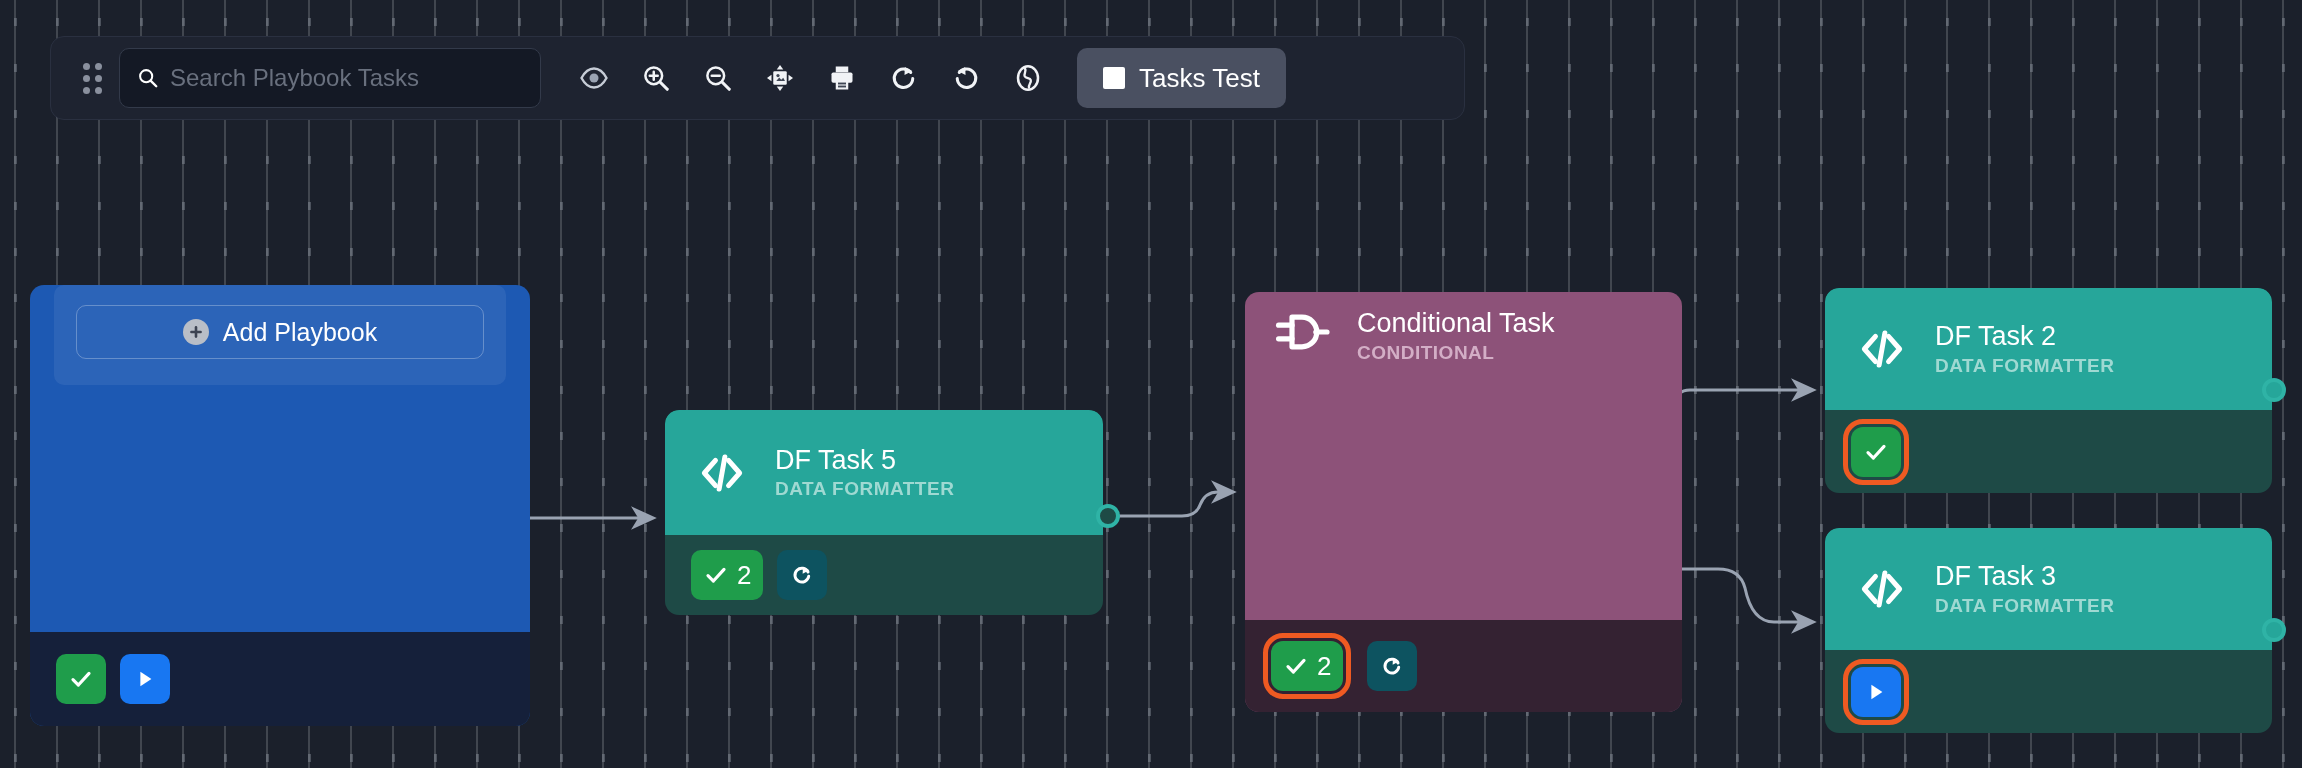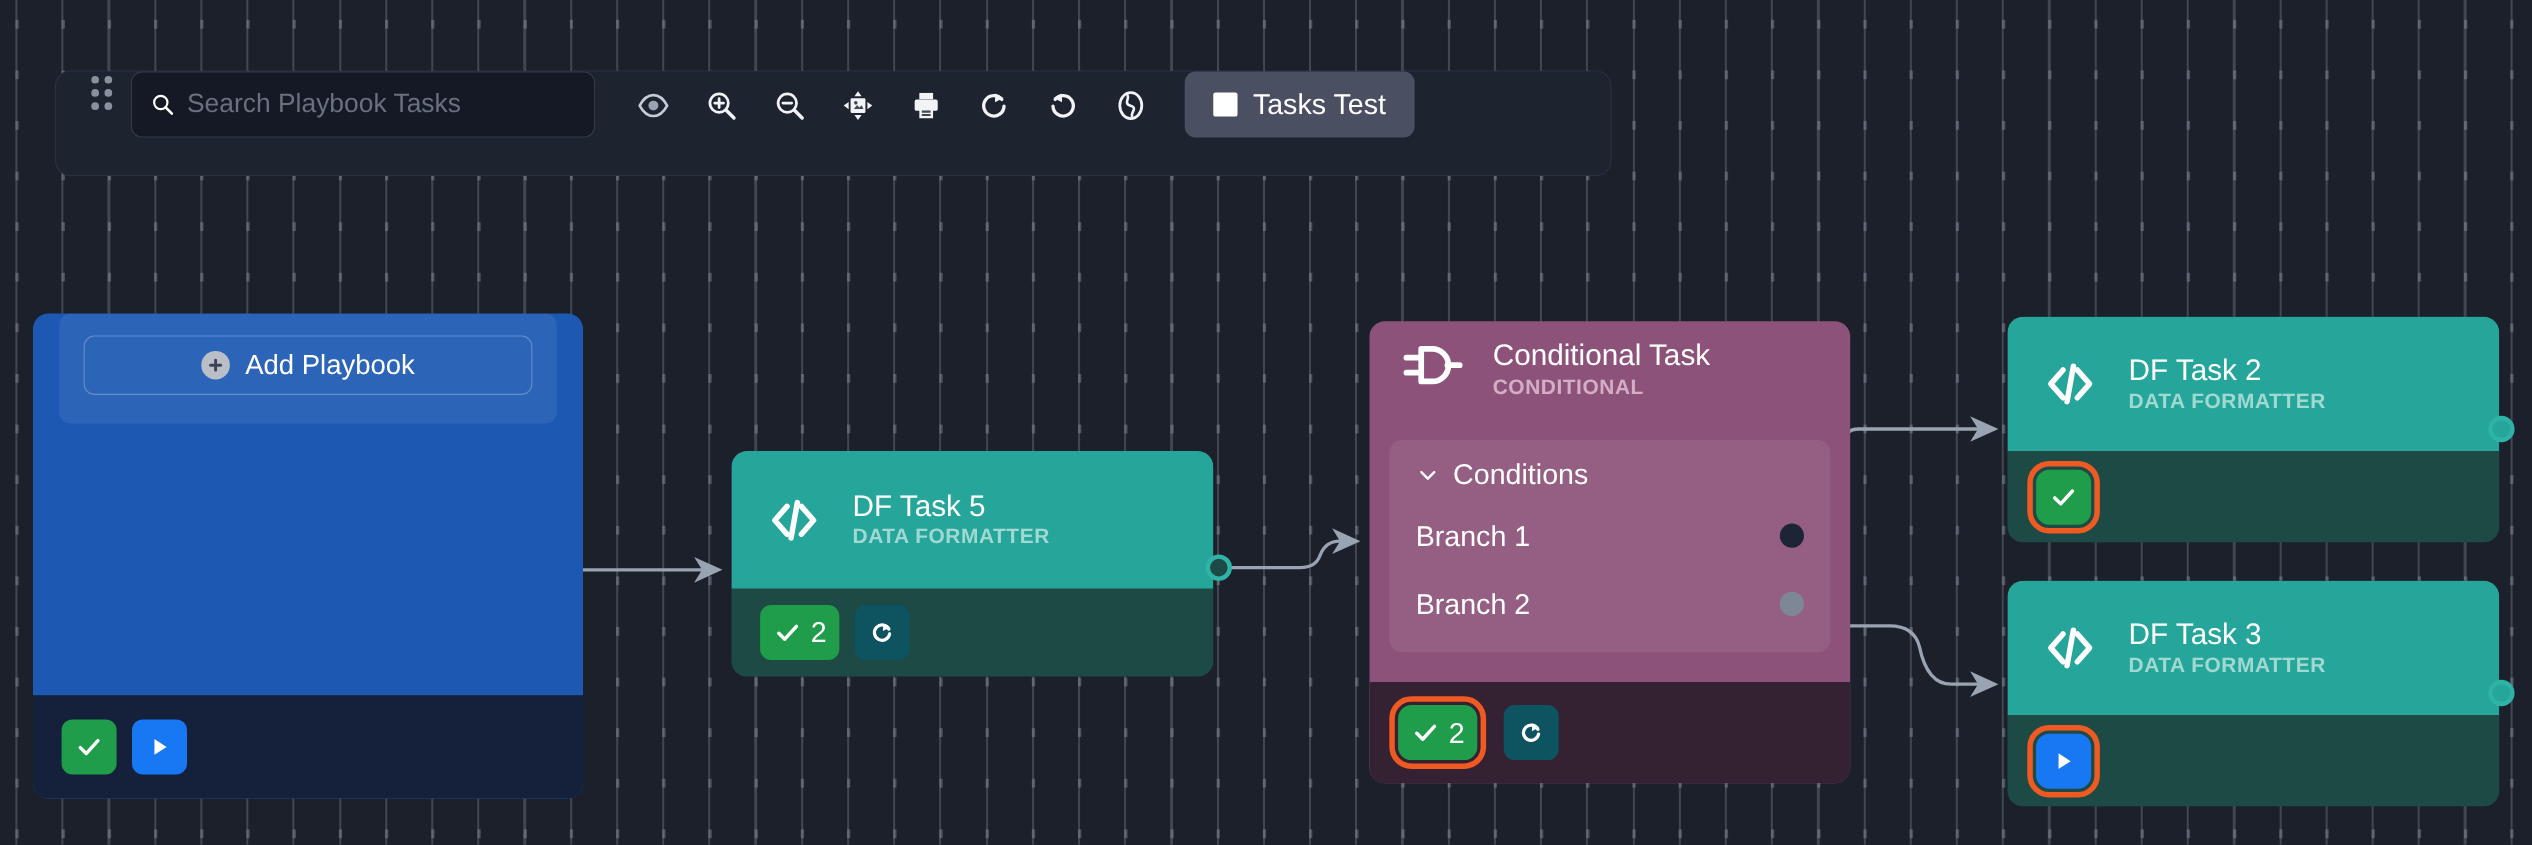--- a/index.html
+++ b/index.html
@@ -28,29 +28,28 @@
   #dashes i {
     position: absolute;
     width: 3px; height: 8px;
     background: rgba(150,158,170,0.40);
   }
 
   
   .toolbar {
     position: absolute;
     left: 50px; top: 36px;
-    width: 1415px; height: 96px;
+    width: 1415px; height: 84px;
     background: #1e2330;
     border: 1px solid #2a3040;
     border-radius: 14px;
-    display: flex; 
+    display: flex; align-items: center;
     padding: 0 22px;
     gap: 0px;
     z-index: 30;
-    margin-top: 28px;
   }
   .drag-handle {
     width: 38px; height: 38px;
     display: grid;
     grid-template-columns: repeat(2, 7px);
     grid-template-rows: repeat(3, 7px);
     gap: 5px;
     justify-content: center; align-content: center;
     cursor: grab;
     margin-right: 8px;
@@ -1361,36 +1360,20 @@
           <line x1="1.8" y1="15.4" x2="8.5" y2="15.4" stroke="#ffffff" stroke-width="2.6" stroke-linecap="round"></line>
           <line x1="20.4" y1="12" x2="26" y2="12" stroke="#ffffff" stroke-width="2.6" stroke-linecap="round"></line>
         </svg>
       </span>
       <div class="node-titles">
         <div class="node-title">Conditional Task</div>
         <div class="node-sub">CONDITIONAL</div>
       </div>
     </div>
 
-    <div class="cond-panel">
-      <div class="cond-head">
-        <svg width="22" height="22" viewBox="0 0 24 24">
-          <path d="M5.6 9 L12 15.4 L18.4 9" fill="none" stroke="#ffffff" stroke-width="2.4" stroke-linecap="round" stroke-linejoin="round"></path>
-        </svg>
-        <span>Conditions</span>
-      </div>
-      <div class="cond-branch">
-        <span>Branch 1</span>
-        <span class="port-dot"></span>
-      </div>
-      <div class="cond-branch" style="margin-top:14px;">
-        <span>Branch 2</span>
-        <span class="port-dot gray"></span>
-      </div>
-    </div>
 
     <div class="node-foot">
       <span class="chip ok sel">
         <svg width="26" height="26" viewBox="0 0 24 24">
           <path d="M4.6 12.6 L9.6 17.6 L19.4 6.8" fill="none" stroke="#fff" stroke-width="2.9" stroke-linecap="round" stroke-linejoin="round"></path>
         </svg>
         <span>2</span>
       </span>
       <span class="chip retry-teal" style="margin-left:10px;">
         <svg width="26" height="26" viewBox="0 0 24 24">

